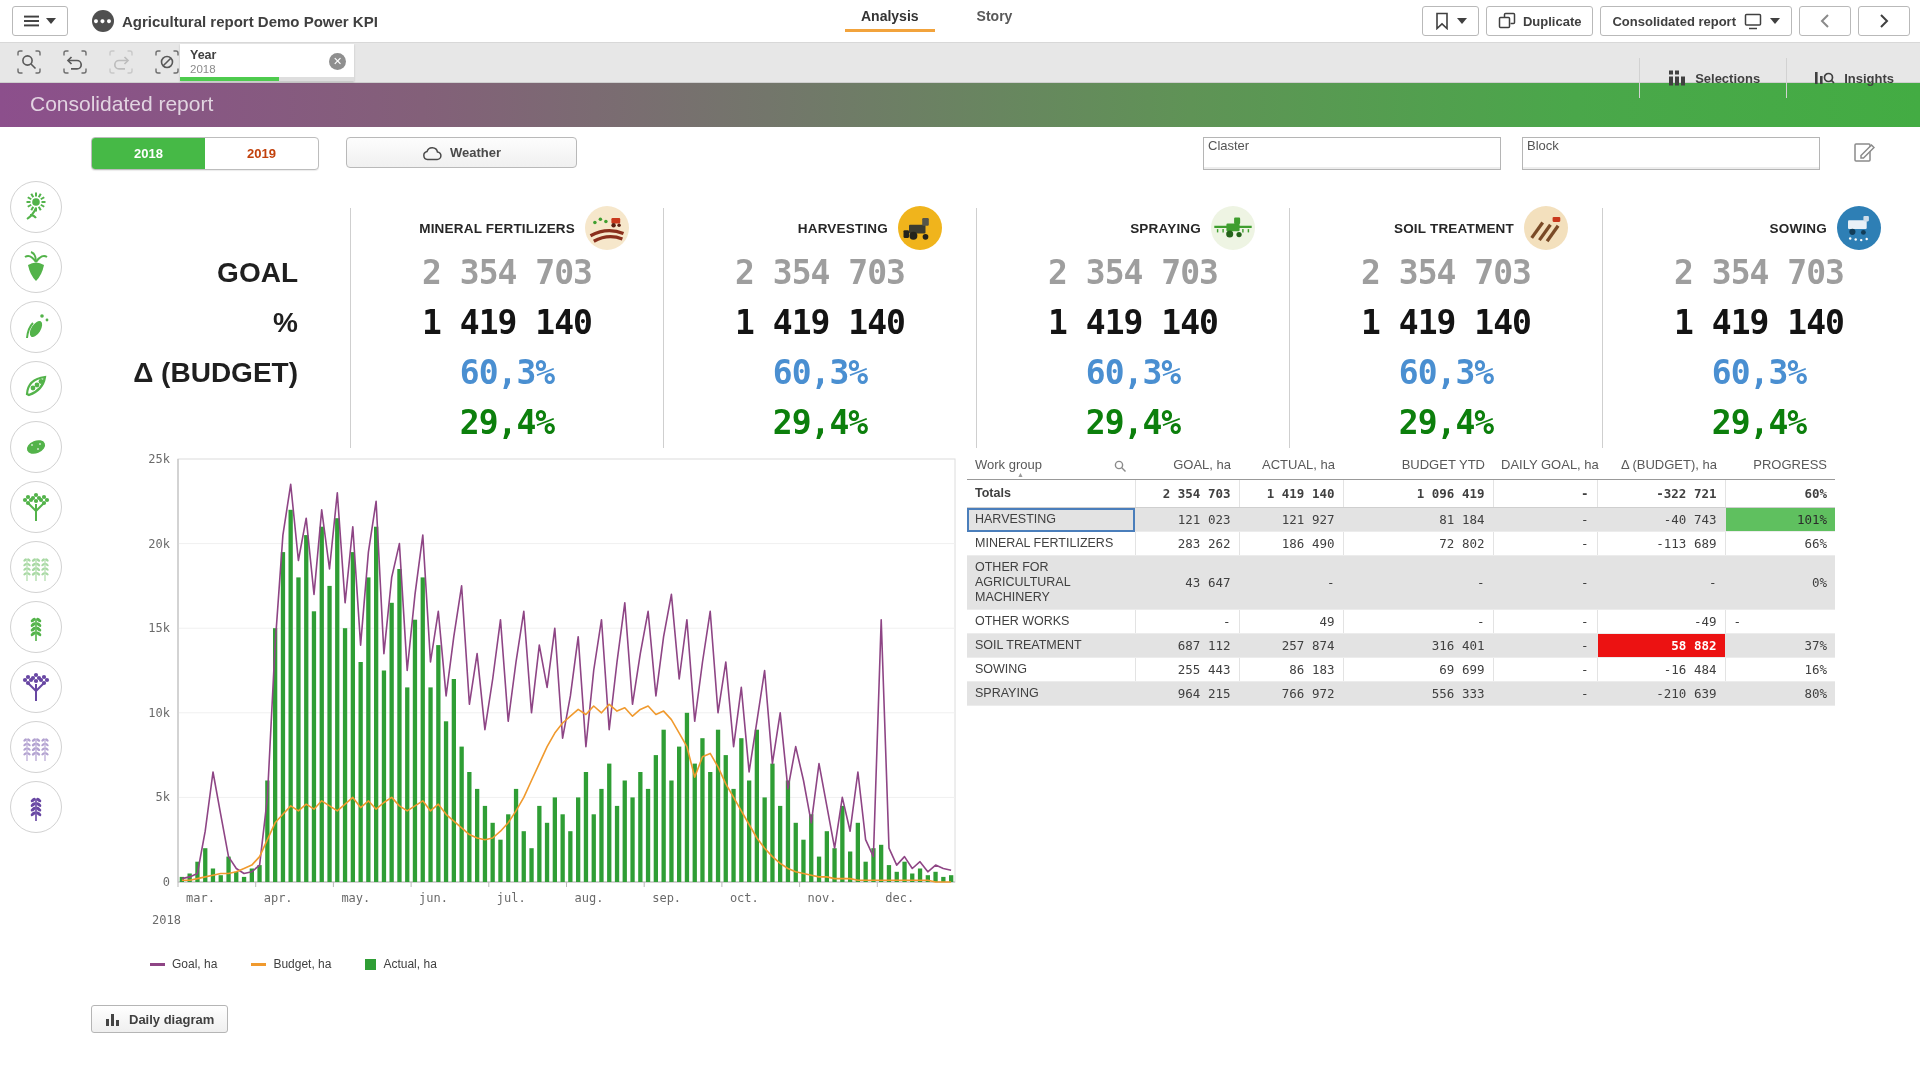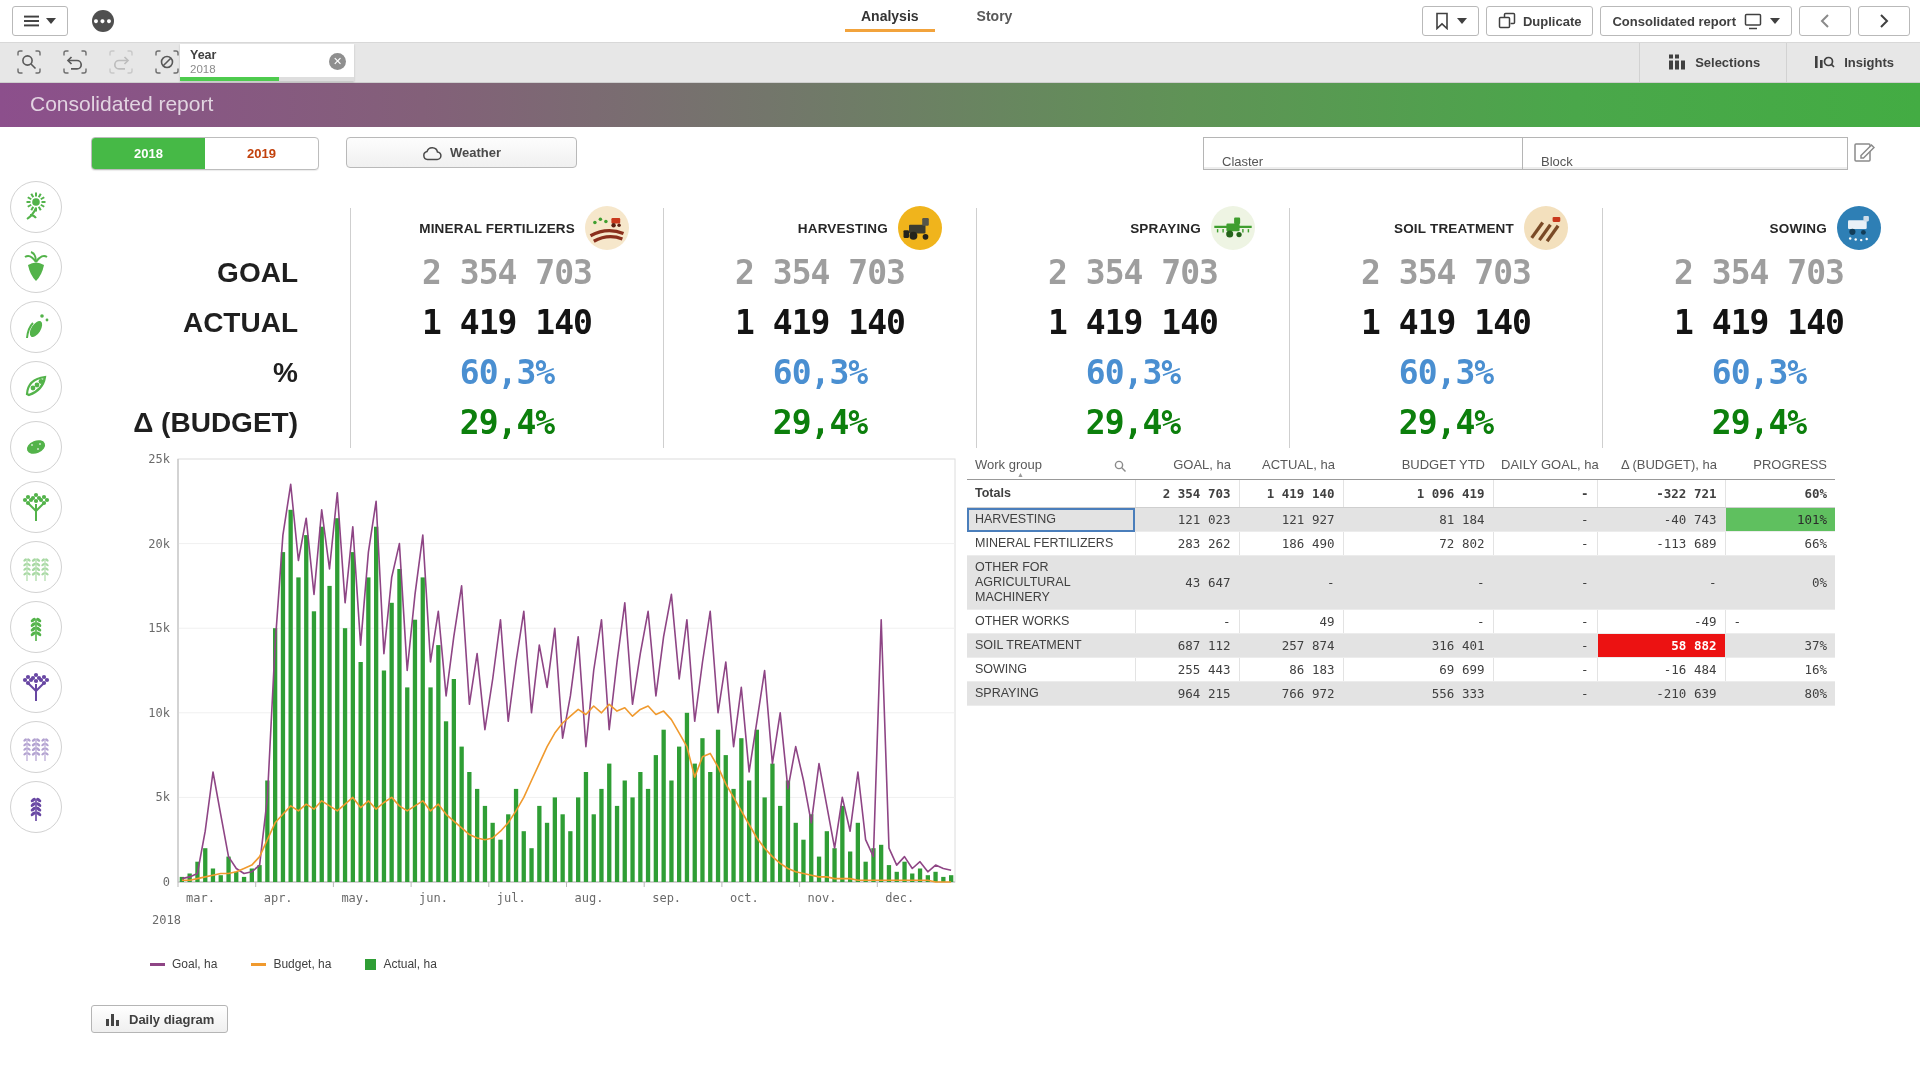--- a/index.html
+++ b/index.html
@@ -29,38 +29,38 @@
   
   .selbar{position:absolute;left:0;top:42px;width:1920px;height:40px;background:#e7e7e7;border-bottom:1px solid #cfcfcf;z-index:4;}
   .selicon{position:absolute;top:7px;width:26px;height:26px;cursor:pointer;}
   .chip{position:absolute;left:180px;top:2px;width:174px;height:37px;background:#fff;box-shadow:0 1px 2px rgba(0,0,0,.18);cursor:pointer;}
   .chip .f{position:absolute;left:10px;top:4px;font-size:12.5px;font-weight:bold;color:#404040;}
   .chip .v{position:absolute;left:10px;top:19px;font-size:11.5px;color:#8c8c8c;}
   .chip .x{position:absolute;right:8px;top:9px;width:17px;height:17px;border-radius:50%;background:#8f8f8f;color:#fff;
            font-size:11px;line-height:17px;text-align:center;}
   .chip .bar{position:absolute;left:0;bottom:0;height:4px;width:100%;background:#dedede;}
   .chip .bar i{display:block;height:4px;width:57%;background:#4ecb4e;}
-  .selbar .rgt{position:absolute;right:0;top:0;height:40px;display:flex;align-items:stretch;}
+  .selbar .rgt{position:absolute;right:0;top:16px;height:40px;display:flex;align-items:stretch;}
   .selbar .rgt .item{display:flex;align-items:center;gap:9px;padding:0 26px;font-size:13px;font-weight:bold;color:#404040;
                      border-left:1px solid #d2d2d2;cursor:pointer;}
 
   
   .banner{position:absolute;left:0;top:82px;width:1920px;height:45px;
           background:linear-gradient(90deg,#8c4f8c 0%,#836079 22%,#73766b 40%,#5f9356 62%,#4aa74a 82%,#43ac43 100%);}
   .banner h2{margin:0;padding:10px 0 0 30px;font-size:21px;font-weight:normal;color:rgba(255,255,255,.75);}
 
   
   .year-toggle{position:absolute;left:91px;top:137px;width:226px;height:31px;display:flex;border:1px solid #bdbdbd;border-radius:4px;
                overflow:hidden;background:#fff;box-shadow:0 1px 1px rgba(0,0,0,.08);}
   .year-opt{flex:1;display:flex;align-items:center;justify-content:center;font-size:13px;font-weight:bold;color:#c2410c;cursor:pointer;}
   .year-opt.sel{background:#46b946;color:#fff;}
   .weather-btn{position:absolute;left:327px;top:137px;width:231px;height:31px;display:flex;align-items:center;justify-content:center;gap:8px;
                border:1px solid #b9b9b9;border-radius:4px;background:linear-gradient(#fdfdfd,#f0f0f0);font-size:13px;font-weight:bold;color:#4a4a4a;cursor:pointer;margin-left:19px;}
-  .listbox{position:absolute;top:137px;height:31px;border:1px solid #b5b5b5;background:#fff;display:flex;align-items:flex-end;
-           padding:0 18px;font-size:13px;color:#555;box-shadow:inset 0 -2px 0 rgba(0,0,0,.07);cursor:text;}
+  .listbox{position:absolute;top:137px;height:31px;border:1px solid #b5b5b5;background:#fff;display:flex;align-items:flex-start;
+           padding:0 4px;font-size:13px;color:#555;box-shadow:inset 0 -2px 0 rgba(0,0,0,.07);cursor:text;}
   .edit-ic{position:absolute;left:1853px;top:140px;cursor:pointer;}
 
   
   .kpi{position:absolute;left:60px;top:208px;display:flex;}
   .kpi-labels{width:290px;display:grid;grid-template-rows:40px 50px 50px 50px 50px;}
   .kpi-lab{text-align:right;padding-right:52px;font-size:28px;font-weight:bold;color:#1f1f1f;line-height:50px;white-space:nowrap;}
   .kpi-col{width:312px;border-left:1px solid #cfcfcf;display:grid;grid-template-rows:40px 50px 50px 50px 50px;}
   .kpi-head{display:flex;align-items:center;justify-content:flex-end;gap:10px;padding-right:34px;}
   .kpi-title{font-size:13.5px;font-weight:bold;color:#262626;letter-spacing:.2px;}
   .kpi-val{text-align:center;font-size:33px;font-weight:bold;line-height:50px;letter-spacing:-1px;white-space:nowrap;}
@@ -105,20 +105,21 @@
     <svg width="17" height="14" viewBox="0 0 17 14">
       <g stroke="#404040" stroke-width="2.2">
           <line x1="0" y1="2" x2="17" y2="2"></line>
           <line x1="0" y1="7" x2="17" y2="7"></line>
           <line x1="0" y1="12" x2="17" y2="12"></line>
         </g>
     </svg>
     <span class="caret-dn"></span>
   </button>
   <span class="app-badge">●●●</span>
+  <h1 class="app-title">Agricultural report Demo Power KPI</h1>
 
   <nav class="tabs">
     <div class="tab active">
         <span>Analysis</span>
       </div>
     <div class="tab">
         <span>Story</span>
       </div>
   </nav>
 
@@ -273,21 +274,20 @@
   <g fill="none" stroke="#8a8a8a" stroke-width="1.5">
       <rect x="2" y="4" width="15" height="17" rx="1"></rect>
       <path d="M8 15.5 18.5 5 21 7.5 10.5 18H8z" fill="#fff"></path>
     </g>
 </svg>
 
 <section class="kpi">
   <div class="kpi-labels" id="kpi-labels">
       <div></div>
       <div class="kpi-lab">GOAL</div>
-      <div class="kpi-lab">ACTUAL</div>
       <div class="kpi-lab">%</div>
       <div class="kpi-lab">Δ (BUDGET)</div>
     </div>
   <div style="display:flex" id="kpi-cols">
     <div class="kpi-col">
       <div class="kpi-head">
         <span class="kpi-title">MINERAL FERTILIZERS</span>
         <svg width="44" height="44" viewBox="0 0 40 40">
             <circle cx="20" cy="20" r="20" fill="#f6e7cb"></circle>
     <path d="M5 27 Q20 19 35 25" stroke="#8a2f1c" stroke-width="3" fill="none"></path>

